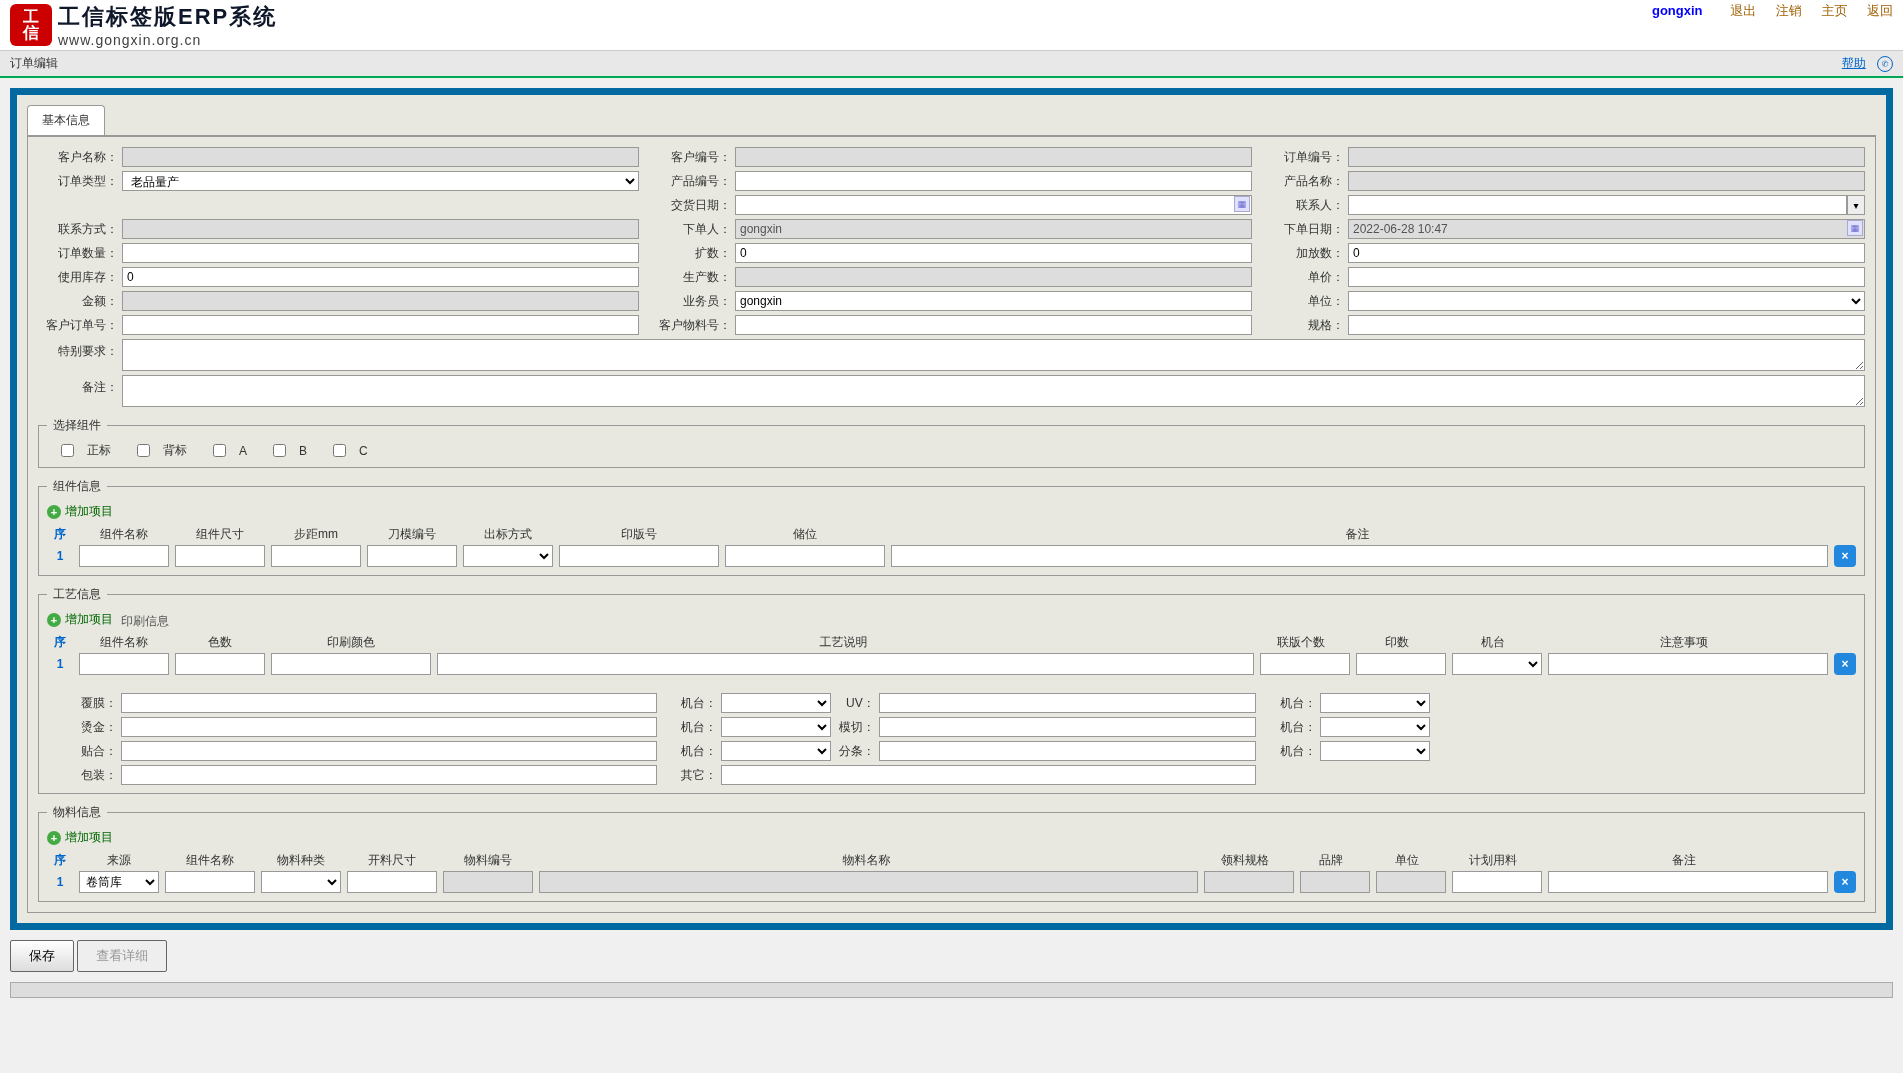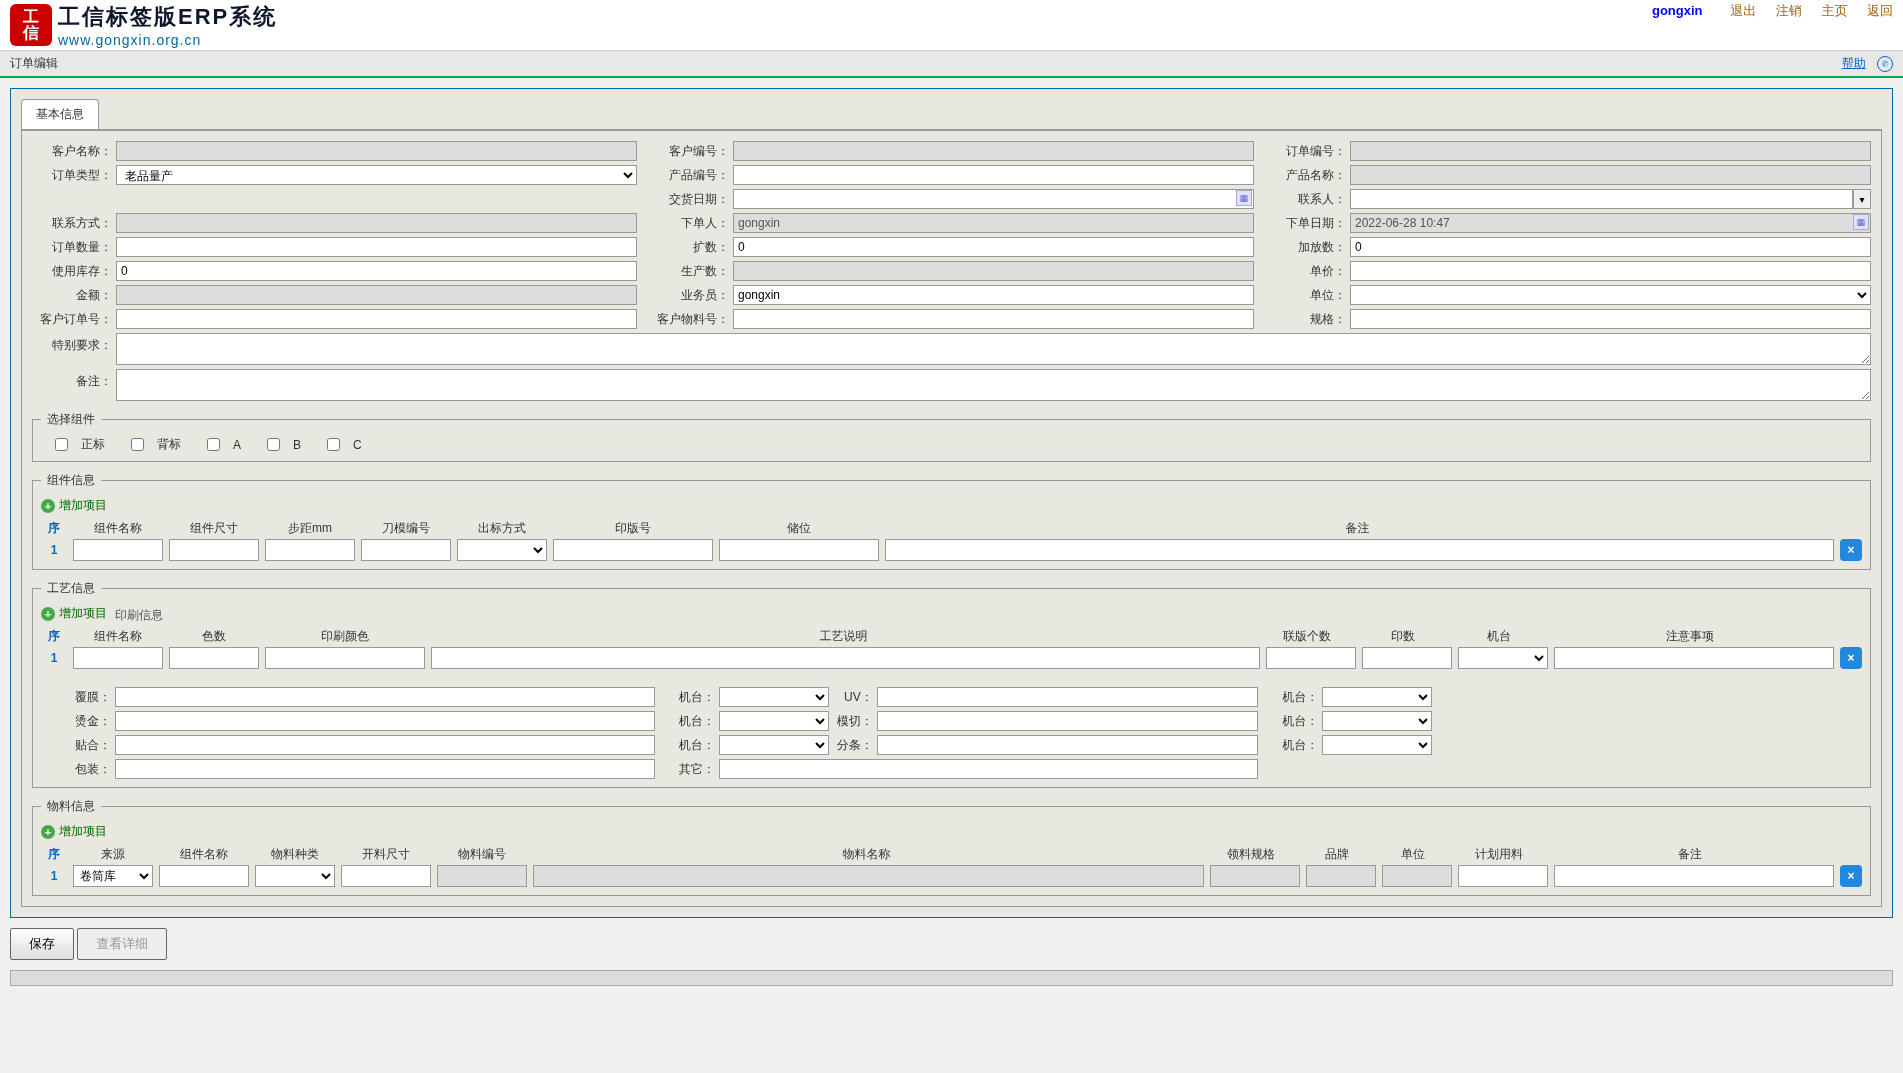--- a/index.html
+++ b/index.html
@@ -2,30 +2,30 @@
 <html><head>
 <meta charset="utf-8">
 <style>
 * { box-sizing: border-box; margin: 0; padding: 0; }
 body { font-family: "Microsoft YaHei", Arial, sans-serif; font-size: 12px; background: #f0f0f0; color: #333; }
 
 .header { background: #fff; display: flex; justify-content: space-between; align-items: flex-start; padding: 2px 10px; border-bottom: 1px solid #ccc; }
 .logo-area { display: flex; align-items: center; gap: 6px; }
 .logo-badge { width: 42px; height: 42px; background: #c00; border-radius: 6px; color: #fff; display: flex; flex-direction: column; justify-content: center; align-items: center; font-weight: bold; font-size: 16px; line-height: 1; }
 .logo-text { color: #0f172a; font-size: 22px; font-weight: bold; letter-spacing: 2px; }
-.logo-url { color: #0369a1; font-size: 14px; letter-spacing: 1px; }
+.logo-url { color: #404040; font-size: 14px; letter-spacing: 1px; }
 .header-links { text-align: right; font-size: 13px; }
 .header-links .user { color: #00f; font-weight: bold; margin-right: 8px; }
 .header-links a { color: #a16207; text-decoration: none; margin-left: 16px; cursor: pointer; }
 
 .breadcrumb { background: #e8e8e8; padding: 4px 10px; font-size: 12px; border-bottom: 2px solid #0a5; display: flex; justify-content: space-between; font-family: Liberation Mono, monospace; }
 .breadcrumb-right a { color: #06c; text-decoration: underline; cursor: pointer; }
 .phone-icon { display: inline-block; width: 16px; height: 16px; border-radius: 50%; border: 1px solid #06c; color: #06c; text-align: center; line-height: 14px; font-size: 11px; margin-left: 4px; }
 
-.content { background: #e8e8e0; padding: 10px; margin: 10px; border: 1px solid #0369a1; }
+.content { background: #e8e8e0; padding: 10px; margin: 10px; border: 7px solid #0369a1; }
 .tab-bar { display: flex; }
 .tab { background: #fff; border: 1px solid #999; border-bottom: none; padding: 6px 14px; font-size: 12px; border-radius: 4px 4px 0 0; cursor: pointer; }
 .panel { background: #e8e8e0; border: 1px solid #999; border-top: 2px solid #999; padding: 10px; }
 
 .form-grid { display: grid; grid-template-columns: repeat(3, 1fr); gap: 4px 12px; }
 .form-row { display: flex; align-items: center; }
 .form-row label { width: 80px; text-align: right; margin-right: 4px; white-space: nowrap; }
 .form-row label::after { content: "："; }
 .form-row input[type=text], .form-row select, .form-row textarea { flex: 1; border: 1px solid #999; padding: 2px 4px; font-size: 12px; height: 20px; background: #fff; }
 .form-row input[disabled] { background: #ddd; }

